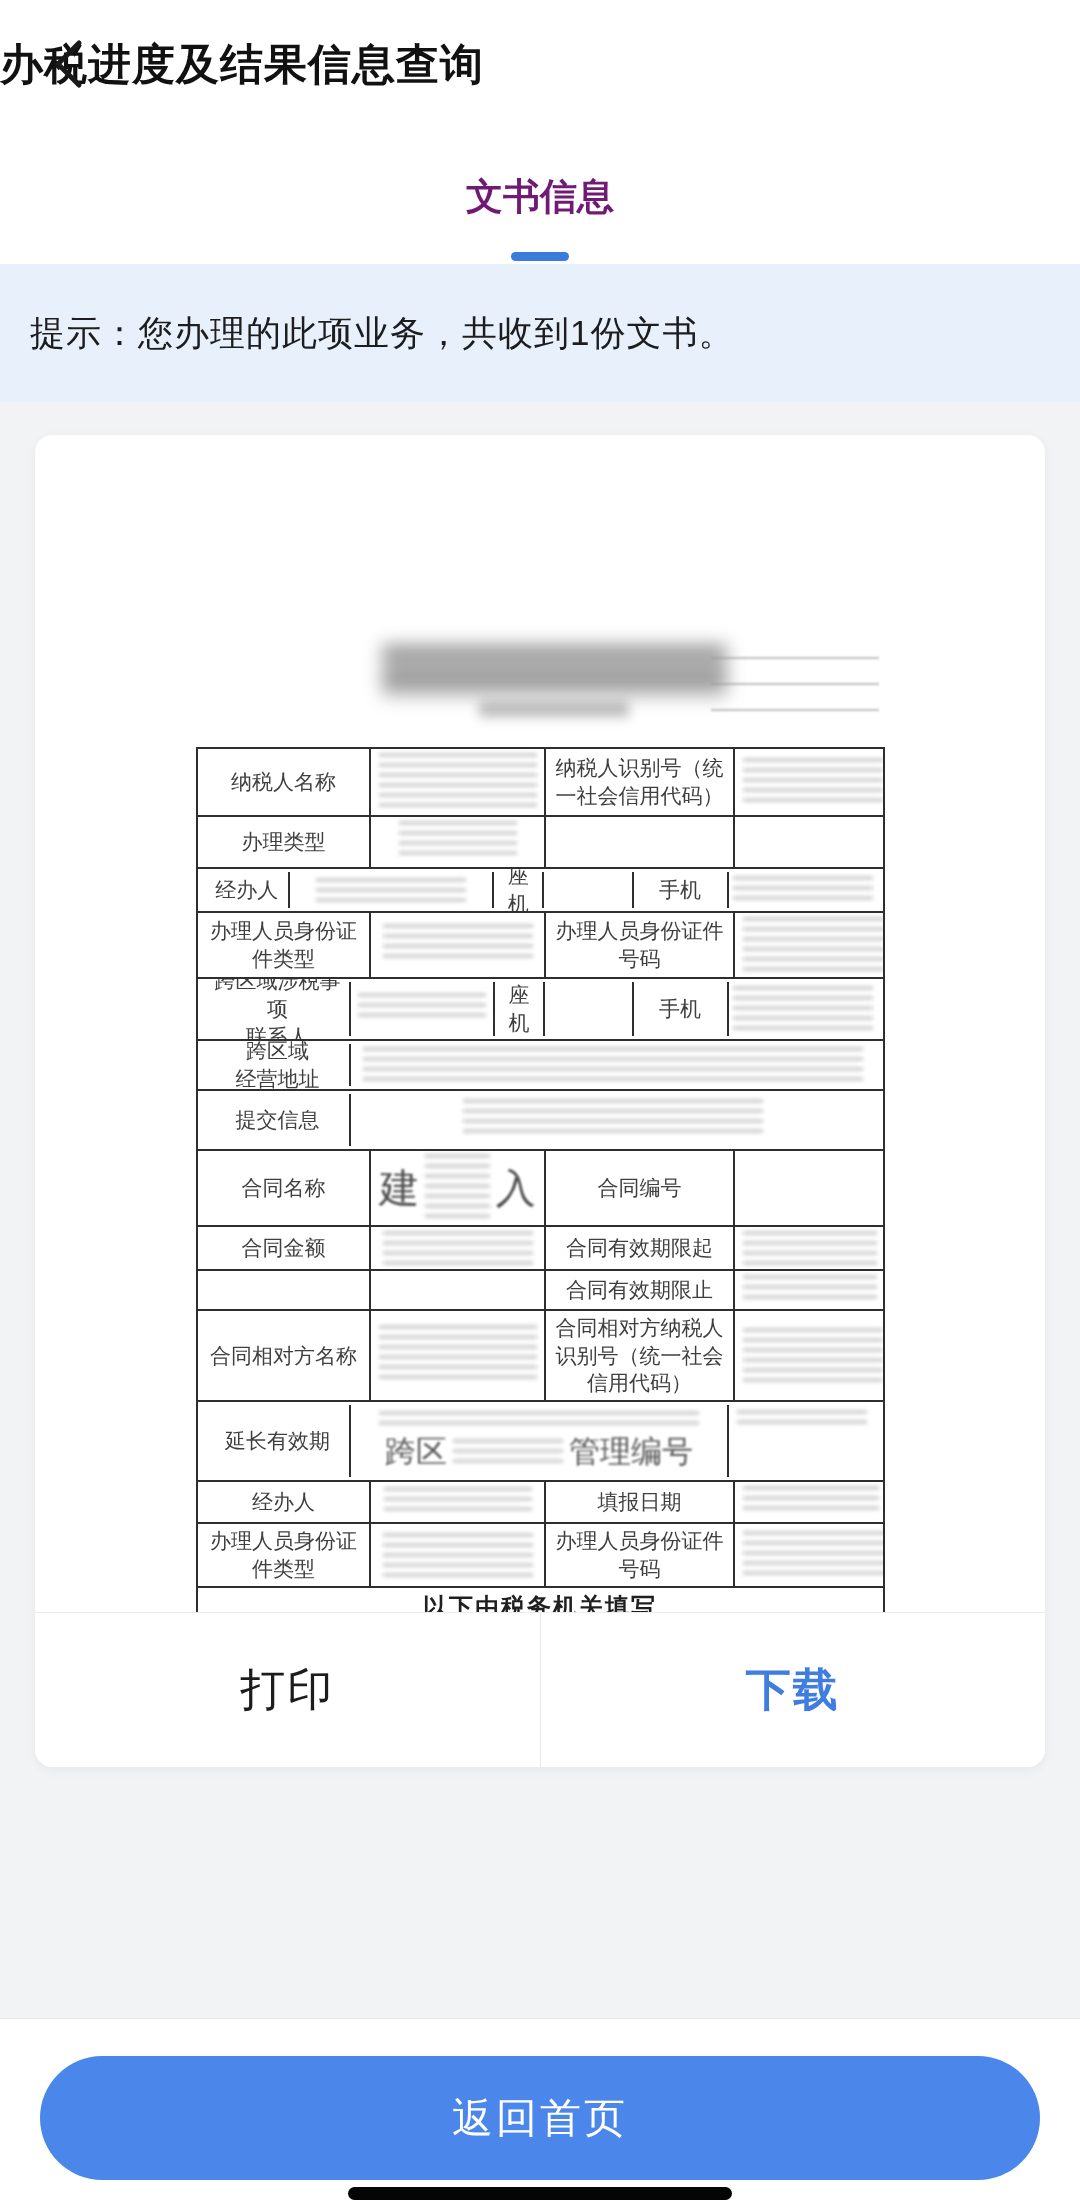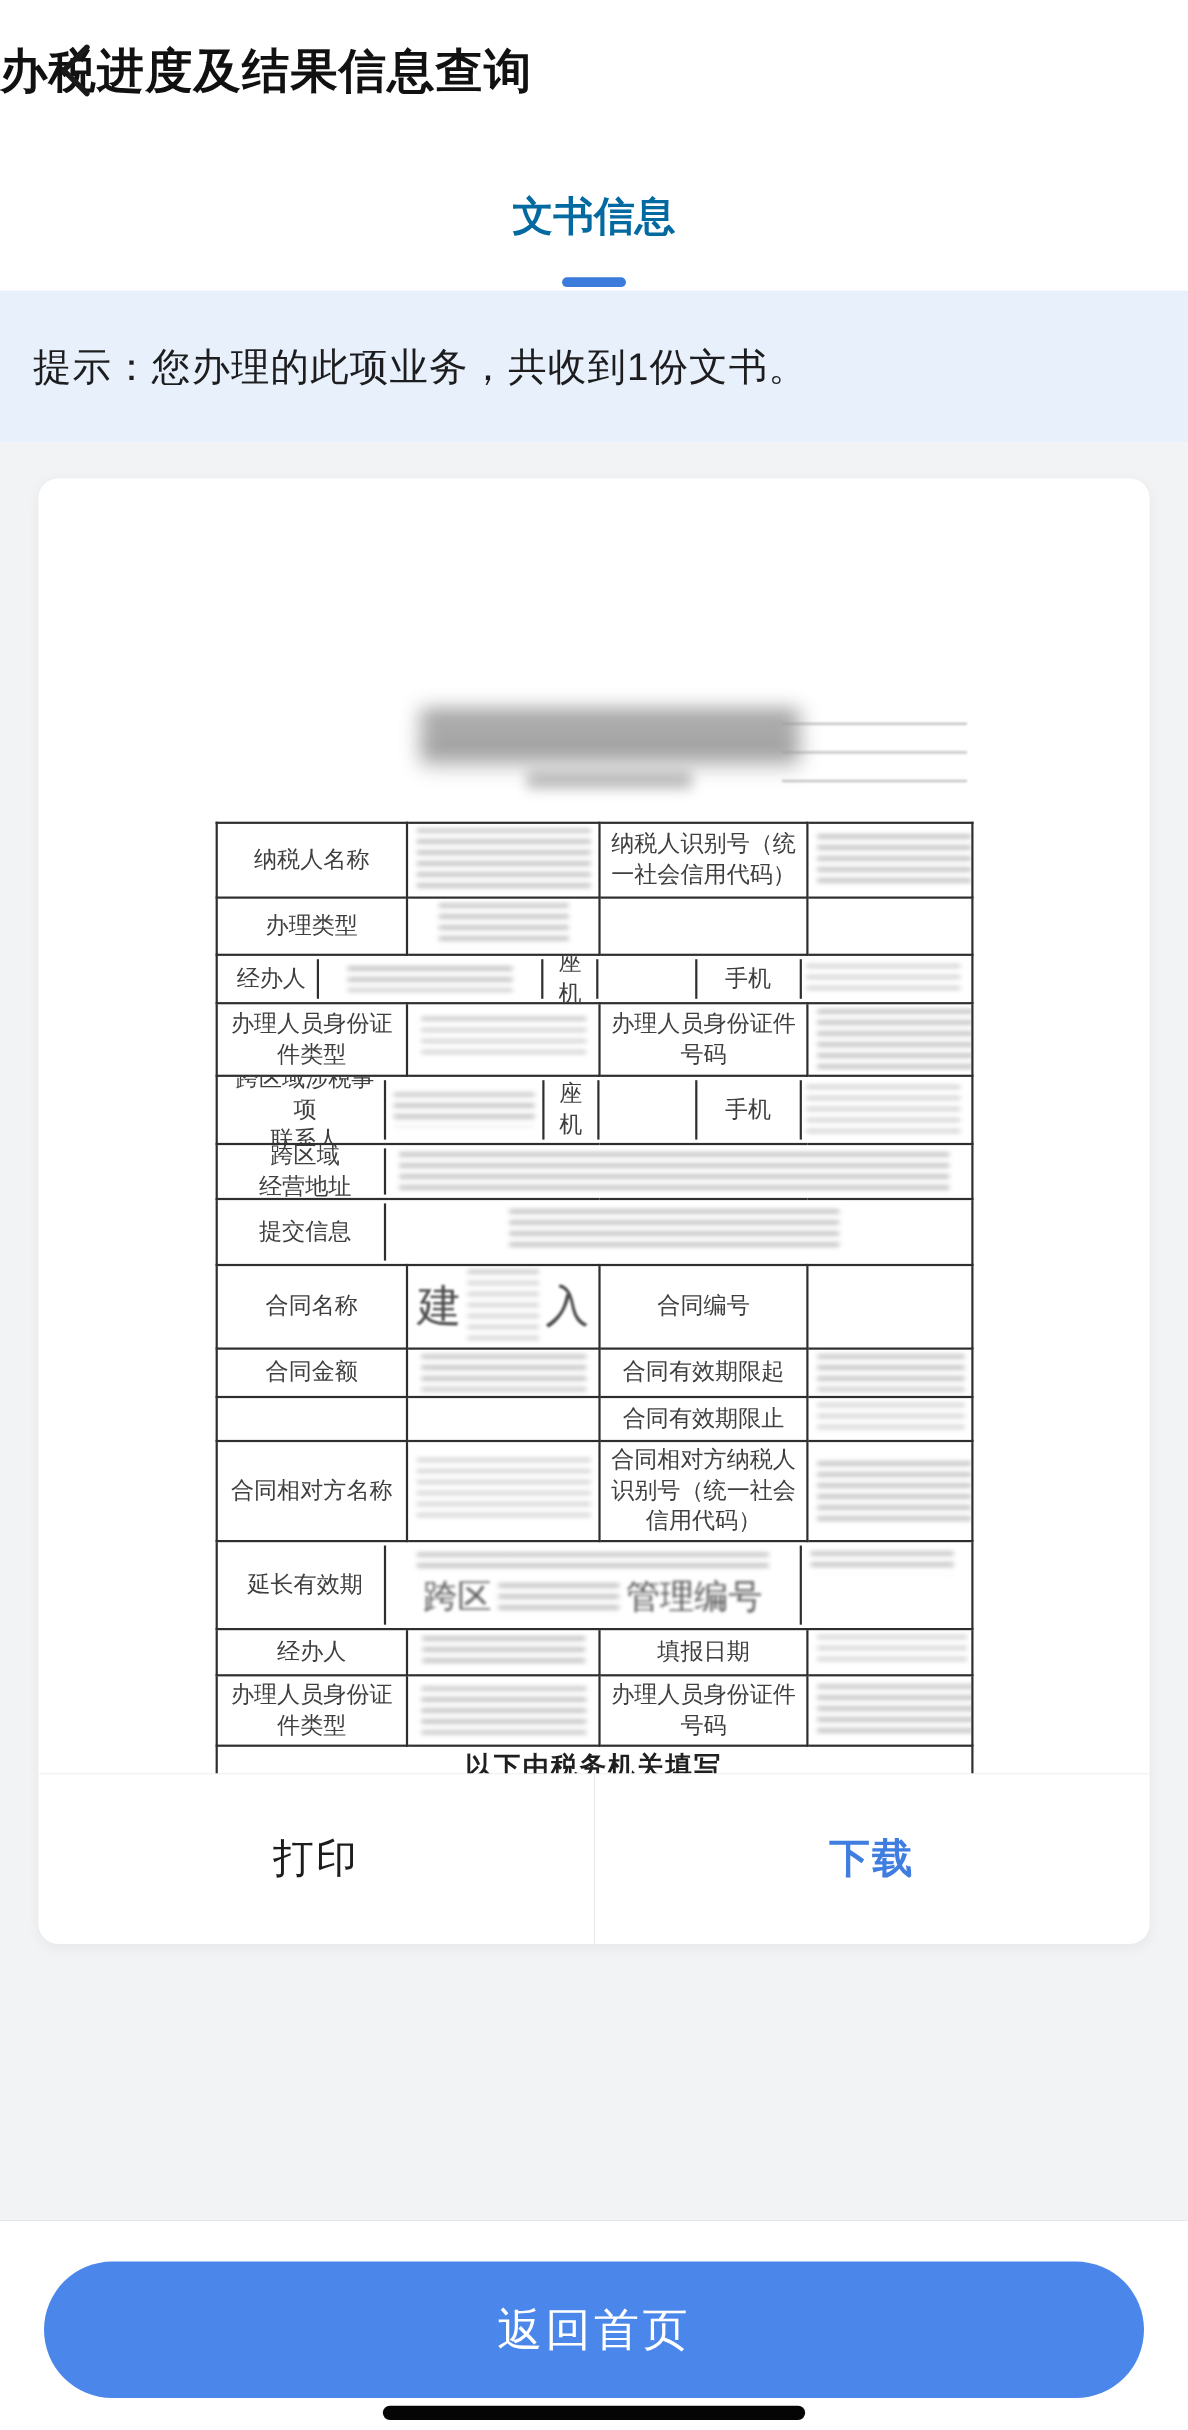--- a/index.html
+++ b/index.html
@@ -9,21 +9,21 @@
 
   
   .hdr { position:relative; height:130px; display:flex; align-items:center; justify-content:flex-start; background:#fff; }
   .back { position:absolute; left:40px; top:32px; width:56px; height:64px; display:flex; align-items:center; justify-content:center; cursor:pointer; }
   .hdr-title { font-size:43px; font-weight:700; color:#111; letter-spacing:1px; }
 
   
   .tabs { position:relative; height:134px; display:flex; background:#fff; }
   .tab { position:relative; flex:1; display:flex; align-items:center; justify-content:center; }
   .tab-label { font-size:37px; color:#2b2b2b; }
-  .tab.active .tab-label { color:#0369a1; font-weight:600; }
+  .tab.active .tab-label { color:#701a75; font-weight:600; }
   .redbox { position:absolute; left:50%; top:50%; transform:translate(-50%,-54%); width:340px; height:100px; border:7px solid #e5251b; display:flex; align-items:center; justify-content:center; }
   .tab-underline { position:absolute; left:50%; transform:translateX(-50%); bottom:3px; width:58px; height:9px; border-radius:5px; background:#3b7bdb; }
 
   
   .notice { height:138px; background:#e8f1fb; display:flex; align-items:center; padding:0 30px; }
   .notice-text { font-size:35px; color:#1d1d1f; letter-spacing:1px; }
 
   
   .content { height:1616px; background:#f2f3f5; padding-top:33px; }
   .card { width:1010px; margin:0 auto; height:1332px; background:#fff; border-radius:18px; box-shadow:0 3px 12px rgba(0,0,0,.05); overflow:hidden; display:flex; flex-direction:column; }
@@ -47,21 +47,21 @@
   
   .rd { display:block; margin:2px auto; background:repeating-linear-gradient(180deg,#7e7e7e 0 2.5px,rgba(255,255,255,0) 2.5px 10px); filter:blur(2.3px); opacity:.7; }
   .frag-wrap { display:flex; align-items:center; justify-content:center; gap:6px; }
   .frag { font-size:40px; color:#4c4c4c; filter:blur(1px); white-space:nowrap; }
   .frag-sm { font-size:31px; color:#565656; filter:blur(1.3px); white-space:nowrap; }
 
   
   .action-bar { height:155px; display:flex; border-top:1px solid #ededee; background:#fff; }
   .action { flex:1; display:flex; align-items:center; justify-content:center; cursor:pointer; }
   .action:first-child { border-right:1px solid #e9e9ea; }
-  .action-label { font-size:37px; color:#1c1c1c; letter-spacing:2px; }
+  .action-label { font-size:45px; color:#1c1c1c; letter-spacing:2px; }
   .action.primary .action-label { color:#3f7de0; font-weight:600; }
 
   
   .footer { position:absolute; left:0; bottom:0; width:1080px; height:191px; background:#fff; border-top:1px solid #e4e5e7; }
   .home-btn { display:block; width:1000px; height:124px; margin:37px auto 0; border:none; border-radius:62px; background:#4b86ea; color:#fff; font-size:41px; letter-spacing:3px; font-family:inherit; cursor:pointer; }
   .home-indicator { position:absolute; left:50%; transform:translateX(-50%); bottom:9px; width:384px; height:13px; border-radius:7px; background:#050505; }
 </style>
 </head>
 <body>
 

